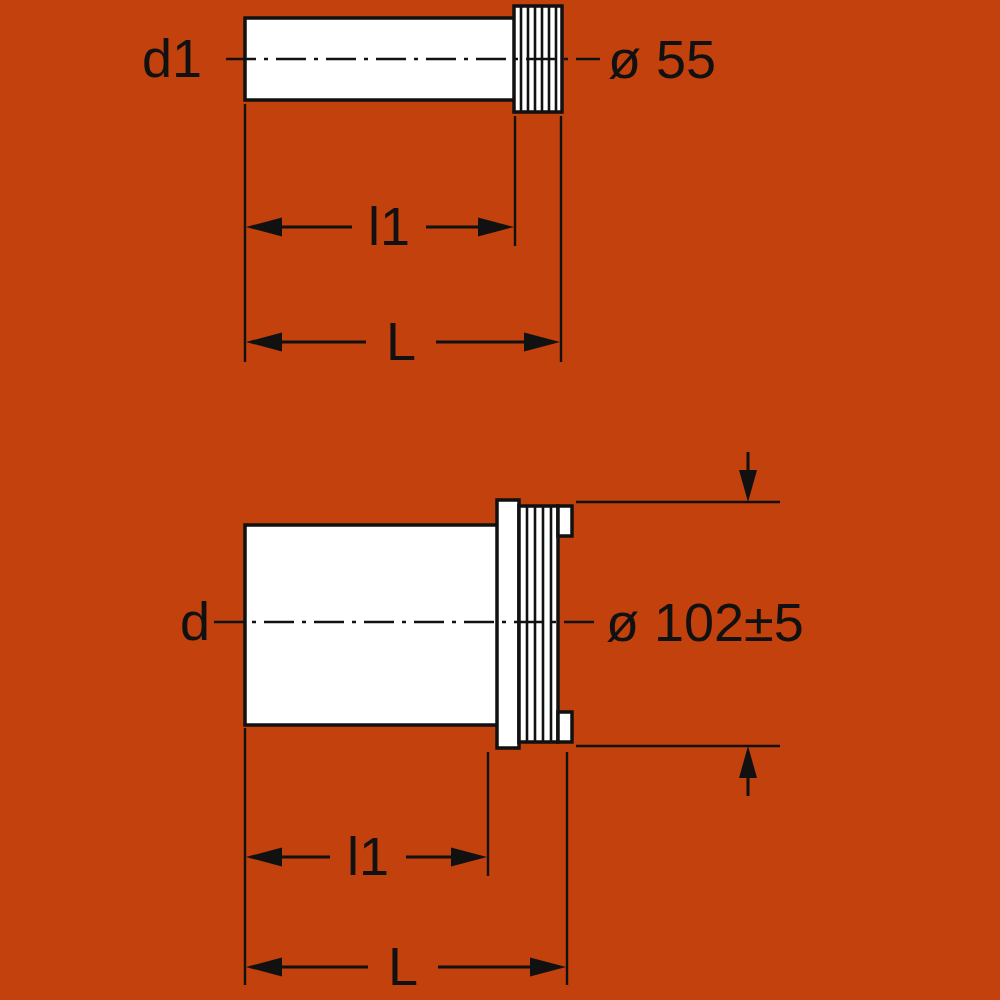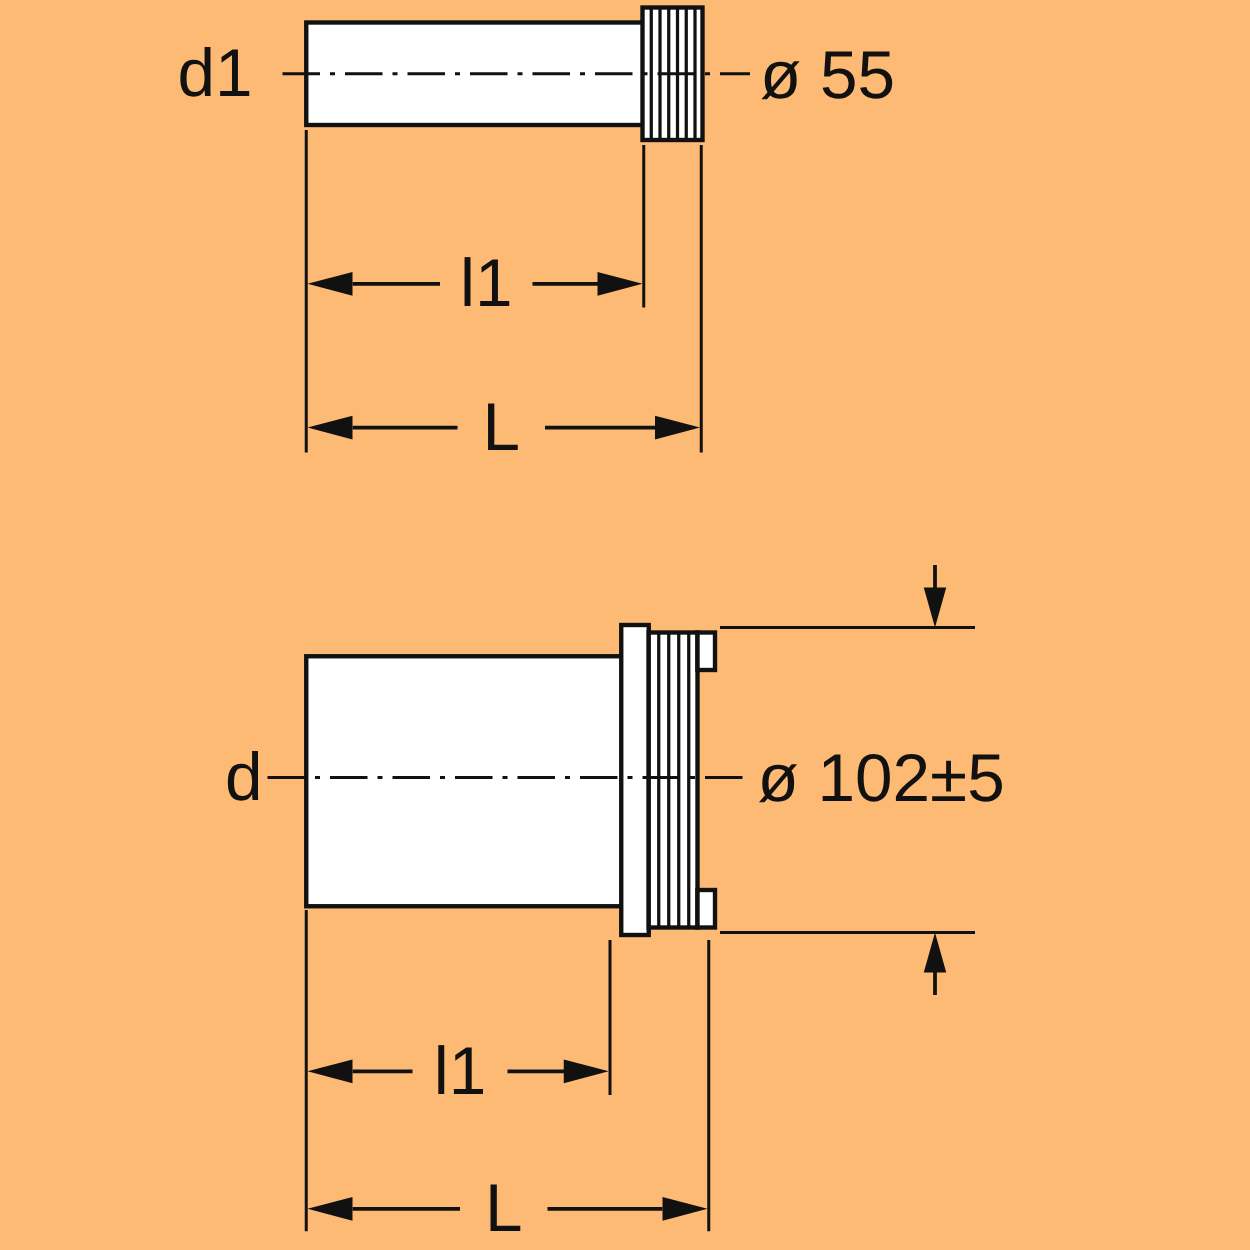--- a/index.html
+++ b/index.html
@@ -7,21 +7,21 @@
     padding: 0;
     background: #ffffff;
     width: 1000px;
     height: 1000px;
     overflow: hidden;
   }
   .stage {
     position: relative;
     width: 1000px;
     height: 1000px;
-    background: #fdba74;
+    background: #c2410c;
   }
   svg {
     display: block;
   }
   svg text {
     font-family: "Liberation Sans", "DejaVu Sans", sans-serif;
     fill: #111111;
   }
   .lbl-big { font-size: 54px; }
   .lbl-dim { font-size: 54px; }

